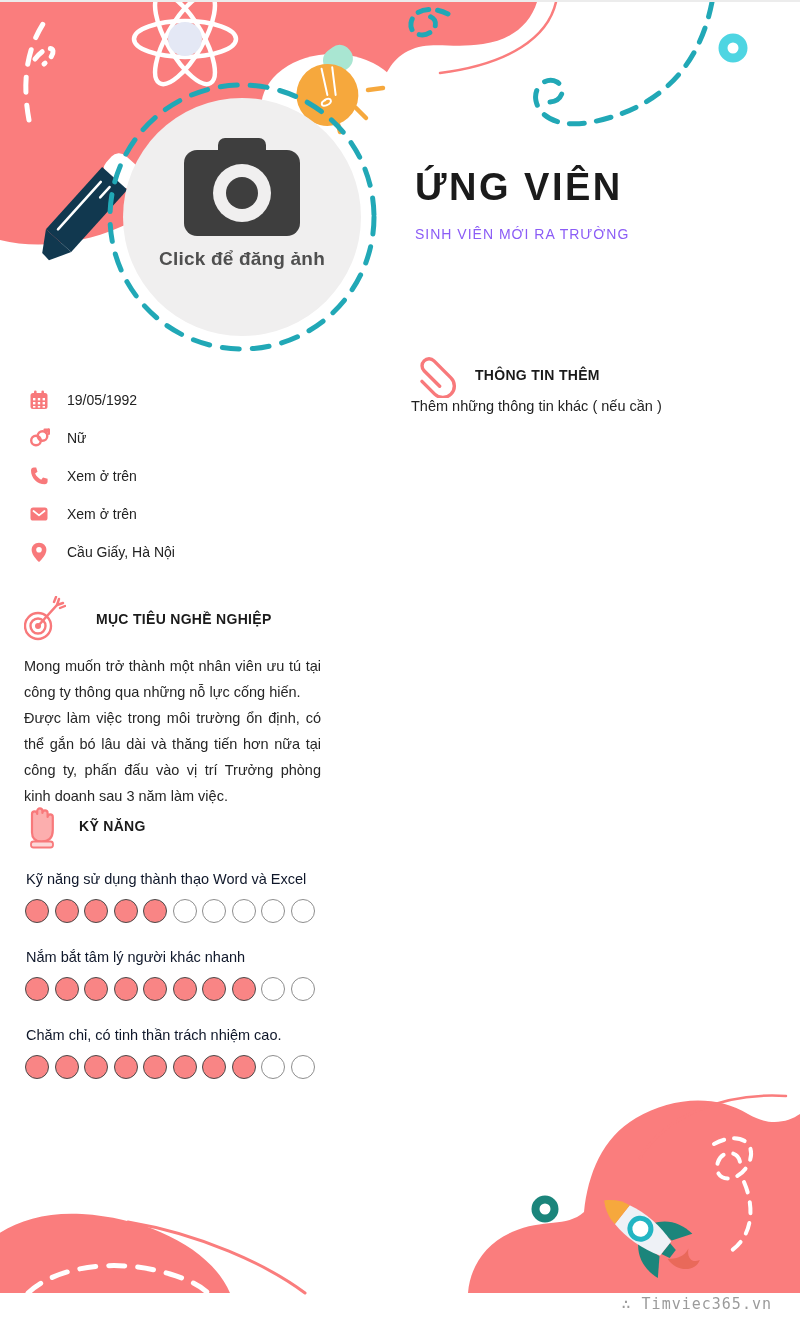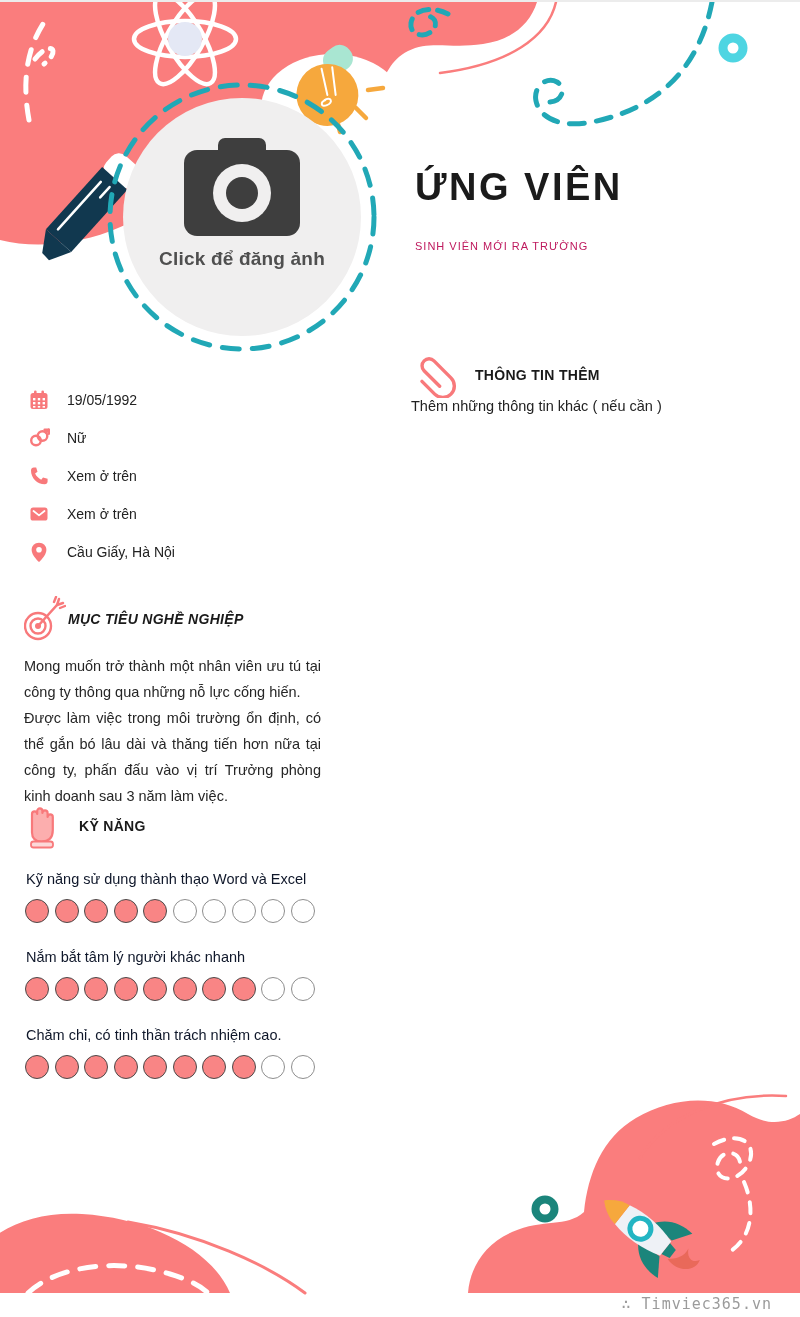--- a/index.html
+++ b/index.html
@@ -19,40 +19,40 @@
   .photo-circle{
     position:absolute;left:17px;top:17px;width:238px;height:238px;border-radius:50%;
     background:#F0EFEF;display:flex;flex-direction:column;align-items:center;
     justify-content:flex-start;padding-top:40px;box-sizing:border-box;cursor:pointer;
   }
   .photo-caption{margin-top:6px;font-size:19px;font-weight:700;color:#4F4F4F;letter-spacing:.2px;}
 
   
   .title-block{position:absolute;left:415px;top:164px;z-index:2;}
   .cv-name{font-size:38px;font-weight:700;color:#1B1B1B;letter-spacing:2.5px;line-height:1.15;}
-  .cv-subtitle{margin-top:30px;font-size:11px;font-weight:500;color:#be185d;letter-spacing:1px;}
+  .cv-subtitle{margin-top:16px;font-size:14px;font-weight:500;color:#8b5cf6;letter-spacing:1px;}
 
   
   .contact{position:absolute;left:28px;top:379px;z-index:2;}
   .contact-row{display:flex;align-items:center;height:38px;}
   .contact-ic{width:22px;height:22px;flex:0 0 22px;display:flex;align-items:center;justify-content:center;}
   .contact-text{margin-left:17px;font-size:14px;color:#222;}
 
   
   .sec-head{display:flex;align-items:center;}
   .sec-title{font-size:14px;font-weight:700;color:#1A1A1A;letter-spacing:.3px;}
 
   
   .additional{position:absolute;left:411px;top:350px;width:370px;z-index:2;}
   .additional .sec-head .sec-title{margin-left:18px;}
   .additional-body{font-size:14.5px;color:#222;}
 
   
   .objective{position:absolute;left:24px;top:594px;width:297px;z-index:2;}
-  .objective .sec-title{margin-left:2px;font-style:italic;}
+  .objective .sec-title{margin-left:30px;}
   .objective-text{margin-top:11px;font-size:14.5px;line-height:26px;color:#262626;text-align:justify;}
 
   
   .skills{position:absolute;left:24px;top:801px;width:300px;z-index:2;}
   .skills .sec-title{margin-left:19px;}
   .skill{margin-top:22px;}
   .skill + .skill{margin-top:26px;}
   .skill-label{font-size:14.5px;color:#0f172a;margin-left:2px;}
   .skill-dots{display:flex;gap:5.5px;margin-top:12px;margin-left:1px;}
   .dot{width:24px;height:24px;border-radius:50%;box-sizing:border-box;

